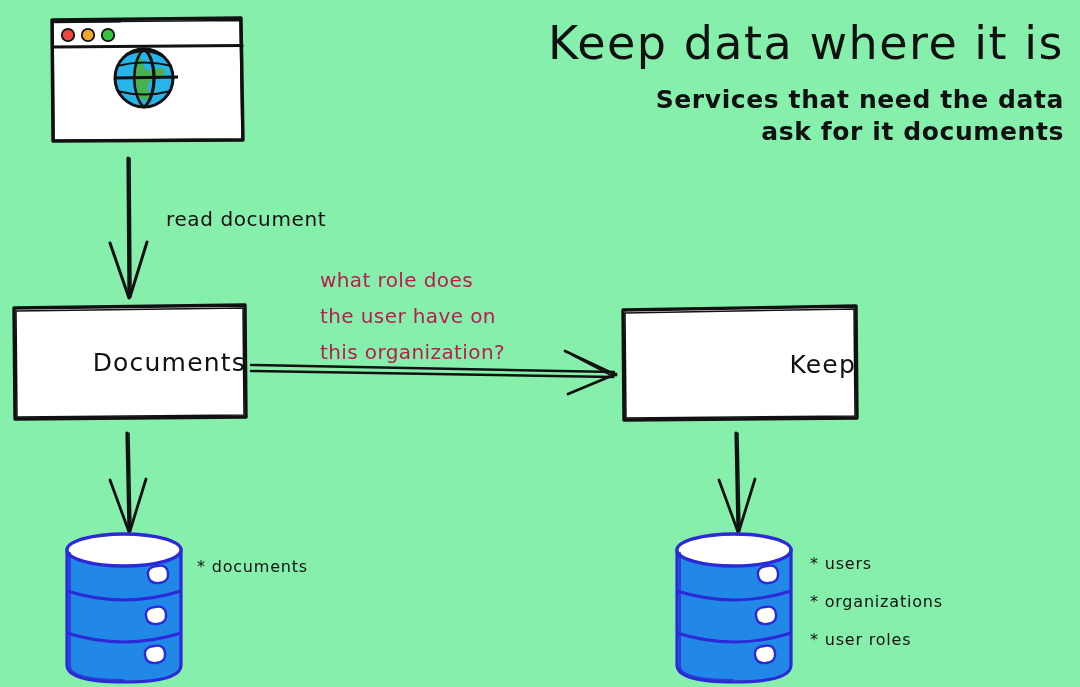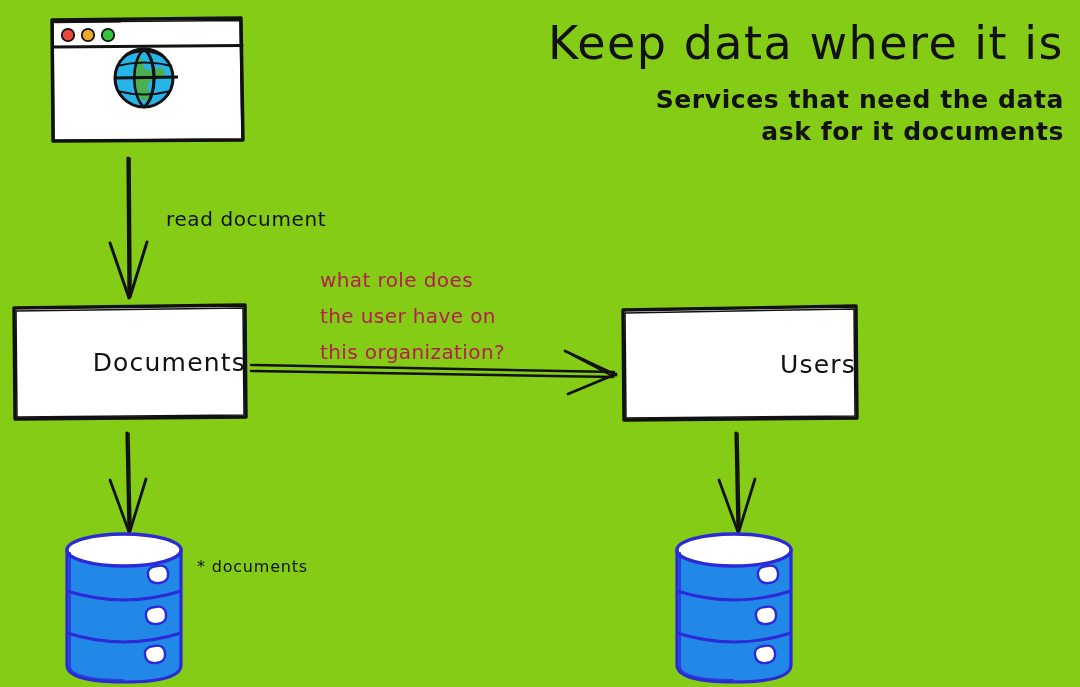--- a/index.html
+++ b/index.html
@@ -8,21 +8,21 @@
     padding: 0;
     background: #ffffff;
   }
   body {
     font-family: "DejaVu Sans", sans-serif;
   }
   #canvas {
     position: relative;
     width: 1080px;
     height: 687px;
-    background: #84cc16;
+    background: #86efac;
     overflow: hidden;
   }
   #sketch-layer {
     position: absolute;
     left: 0;
     top: 0;
     width: 1080px;
     height: 687px;
   }
   .txt {
@@ -178,18 +178,21 @@
   <div class="txt title-sub" style="right:16px; top:116px; width:640px;">ask for it documents</div>
 
   <div class="txt edge-label" style="left:146px; top:207px;">read document</div>
 
   <div class="txt query-label" style="left:320px; top:262px; color:#b51d4f;">what role does
 the user have on
 this organization?</div>
 
   <div class="txt node-label" style="left:14px; top:348px; width:232px;">Documents</div>
 
-  <div class="txt node-label" style="left:623px; top:350px; width:233px;">Users</div>
+  <div class="txt node-label" style="left:623px; top:350px; width:233px;">Keep</div>
 
   <div class="txt store-label" style="left:197px; top:548px;">* documents</div>
 
+  <div class="txt store-label" style="left:810px; top:545px;">* users
+* organizations
+* user roles</div>
 
 </div>
 
 </body></html>

